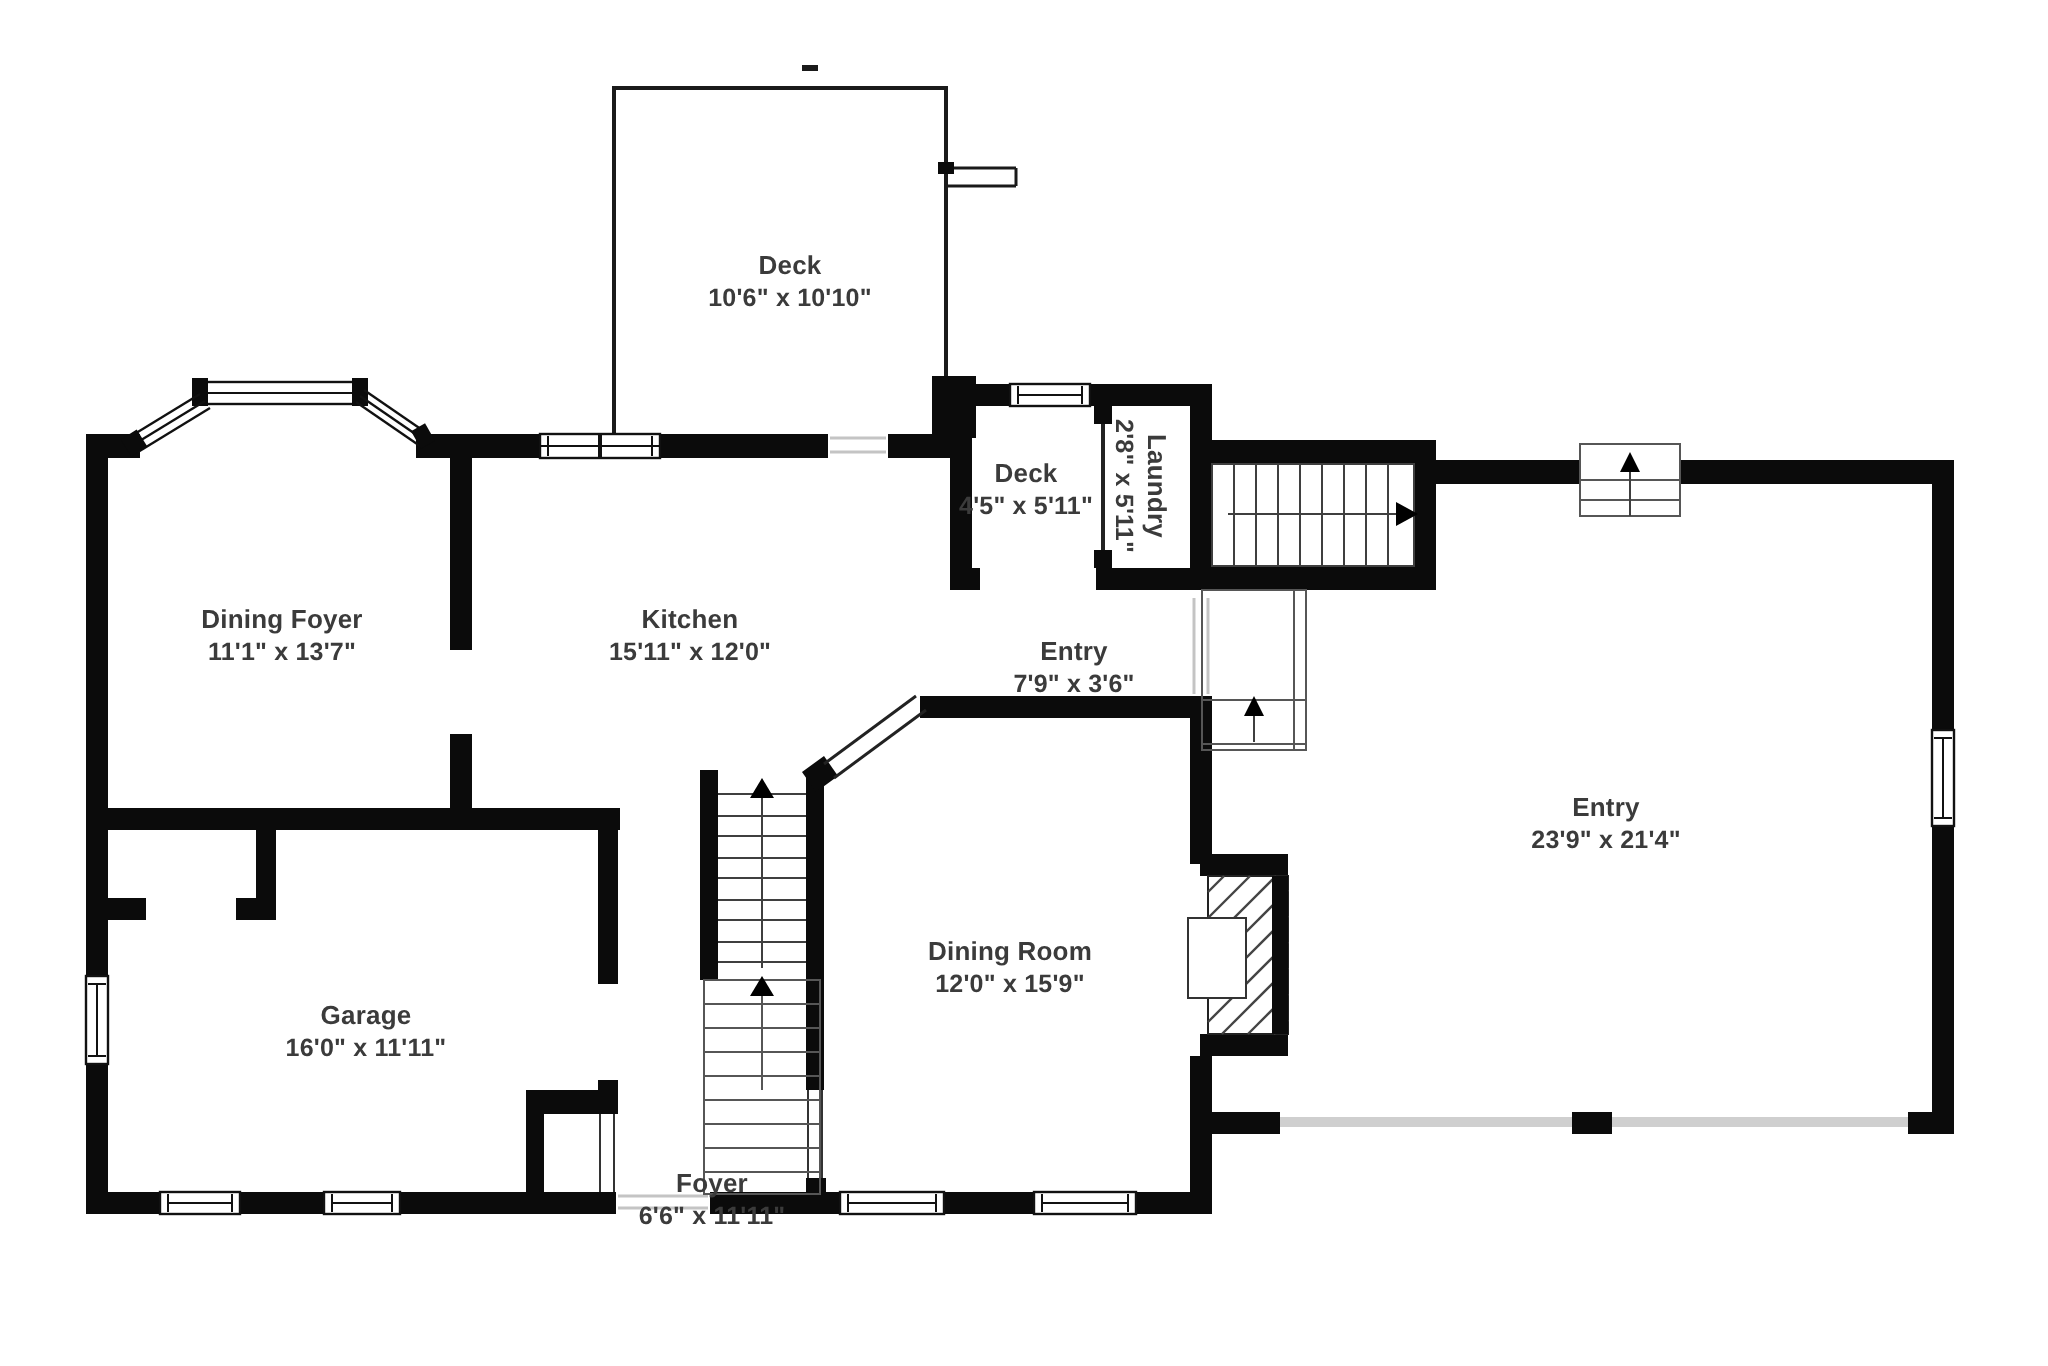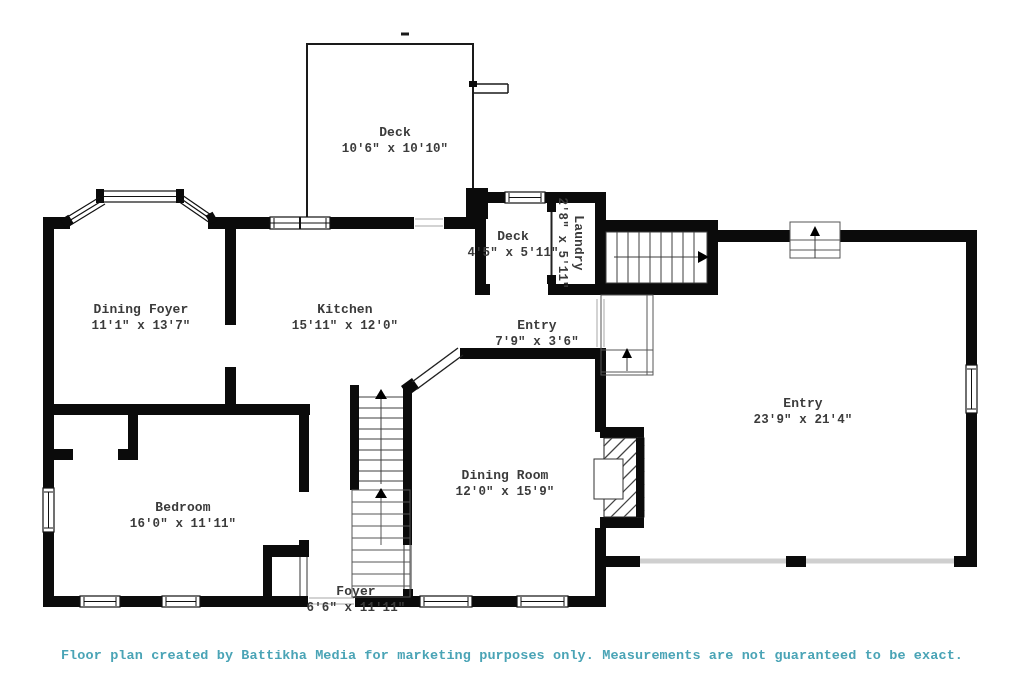--- a/index.html
+++ b/index.html
@@ -1,18 +1,18 @@
 <!DOCTYPE html>
 <html><head>
 <meta charset="utf-8">
 <style>
   html,body{margin:0;padding:0;background:#ffffff;}
   .plan{
     position:relative;width:1024px;height:683px;background:#ffffff;
-    font-family:Liberation Mono, monospace;overflow:hidden;
+    font-family:Liberation Sans, sans-serif;overflow:hidden;
   }
   .plan svg{position:absolute;left:0;top:0;}
   .room-label{
     position:absolute;transform:translate(-50%,-50%);
     text-align:center;color:#3b3b3b;line-height:1.32;white-space:nowrap;
   }
   .room-label .nm{display:block;font-size:13px;font-weight:600;letter-spacing:.1px;}
   .room-label .dm{display:block;font-size:12.5px;font-weight:600;letter-spacing:.1px;}
   .room-label.rot{transform:translate(-50%,-50%) rotate(90deg);}
   .footer{
@@ -297,26 +297,25 @@
   </div>
   <div class="room-label" style="left:537px;top:334px">
     <span class="nm">Entry</span>
     <span class="dm">7'9" x 3'6"</span>
   </div>
   <div class="room-label" style="left:803px;top:412px">
     <span class="nm">Entry</span>
     <span class="dm">23'9" x 21'4"</span>
   </div>
   <div class="room-label" style="left:183px;top:516px">
-    <span class="nm">Bedroom</span>
+    <span class="nm">Garage</span>
     <span class="dm">16'0" x 11'11"</span>
   </div>
   <div class="room-label" style="left:505px;top:484px">
     <span class="nm">Dining Room</span>
     <span class="dm">12'0" x 15'9"</span>
   </div>
   <div class="room-label" style="left:356px;top:600px">
     <span class="nm">Foyer</span>
     <span class="dm">6'6" x 11'11"</span>
   </div>
 
-  <div class="footer">Floor plan created by Battikha Media for marketing purposes only. Measurements are not guaranteed to be exact.</div>
 </div>
 
 </body></html>

